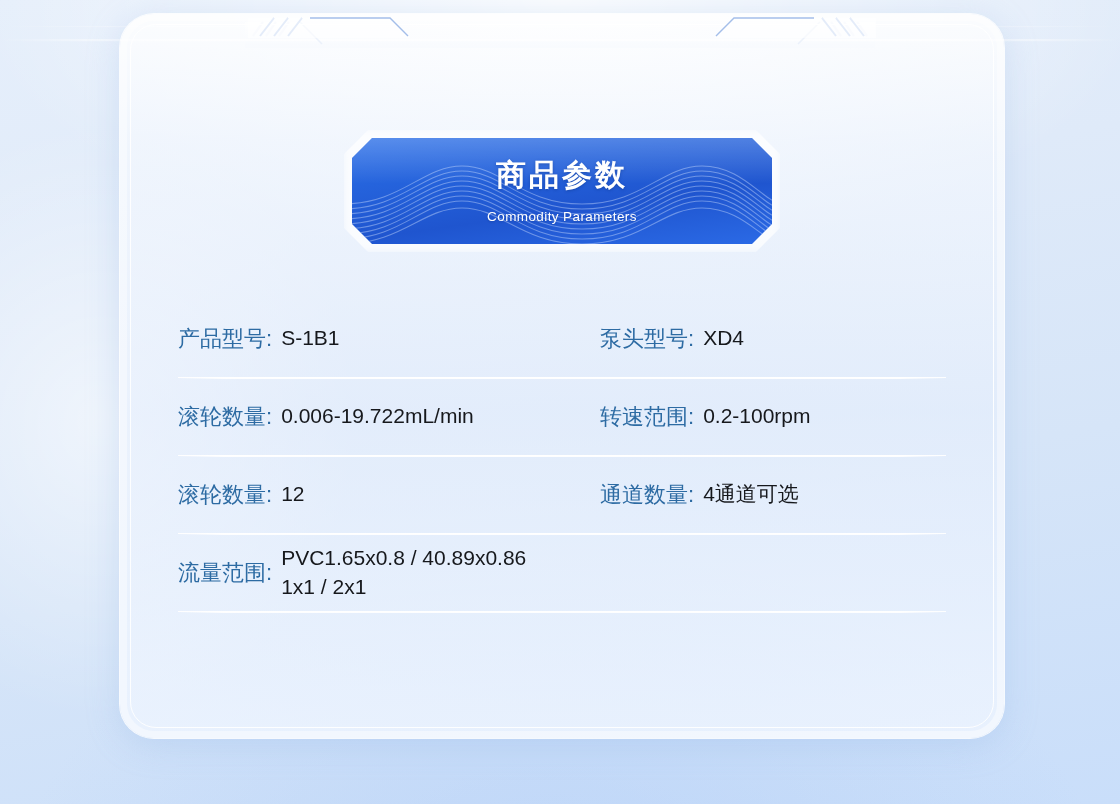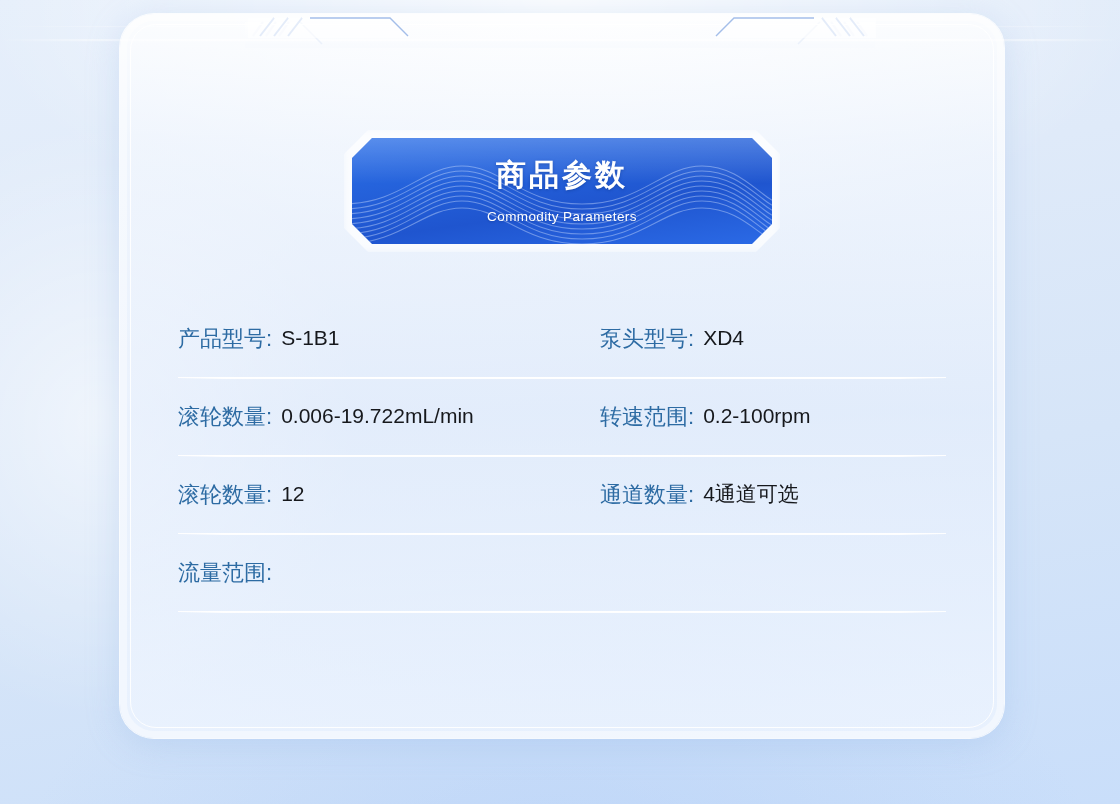--- a/index.html
+++ b/index.html
@@ -264,16 +264,18 @@
     </div>
     <div class="spec-cell right">
       <span class="spec-label">通道数量:</span>
       <span class="spec-value">4通道可选</span>
     </div>
   </div>
 
   <div class="spec-row">
     <div class="spec-cell left">
       <span class="spec-label">流量范围:</span>
+      <span class="spec-value">PVC1.65x0.8 / 40.89x0.86
+1x1 / 2x1</span>
     </div>
   </div>
 
 </div>
 
 </body></html>

